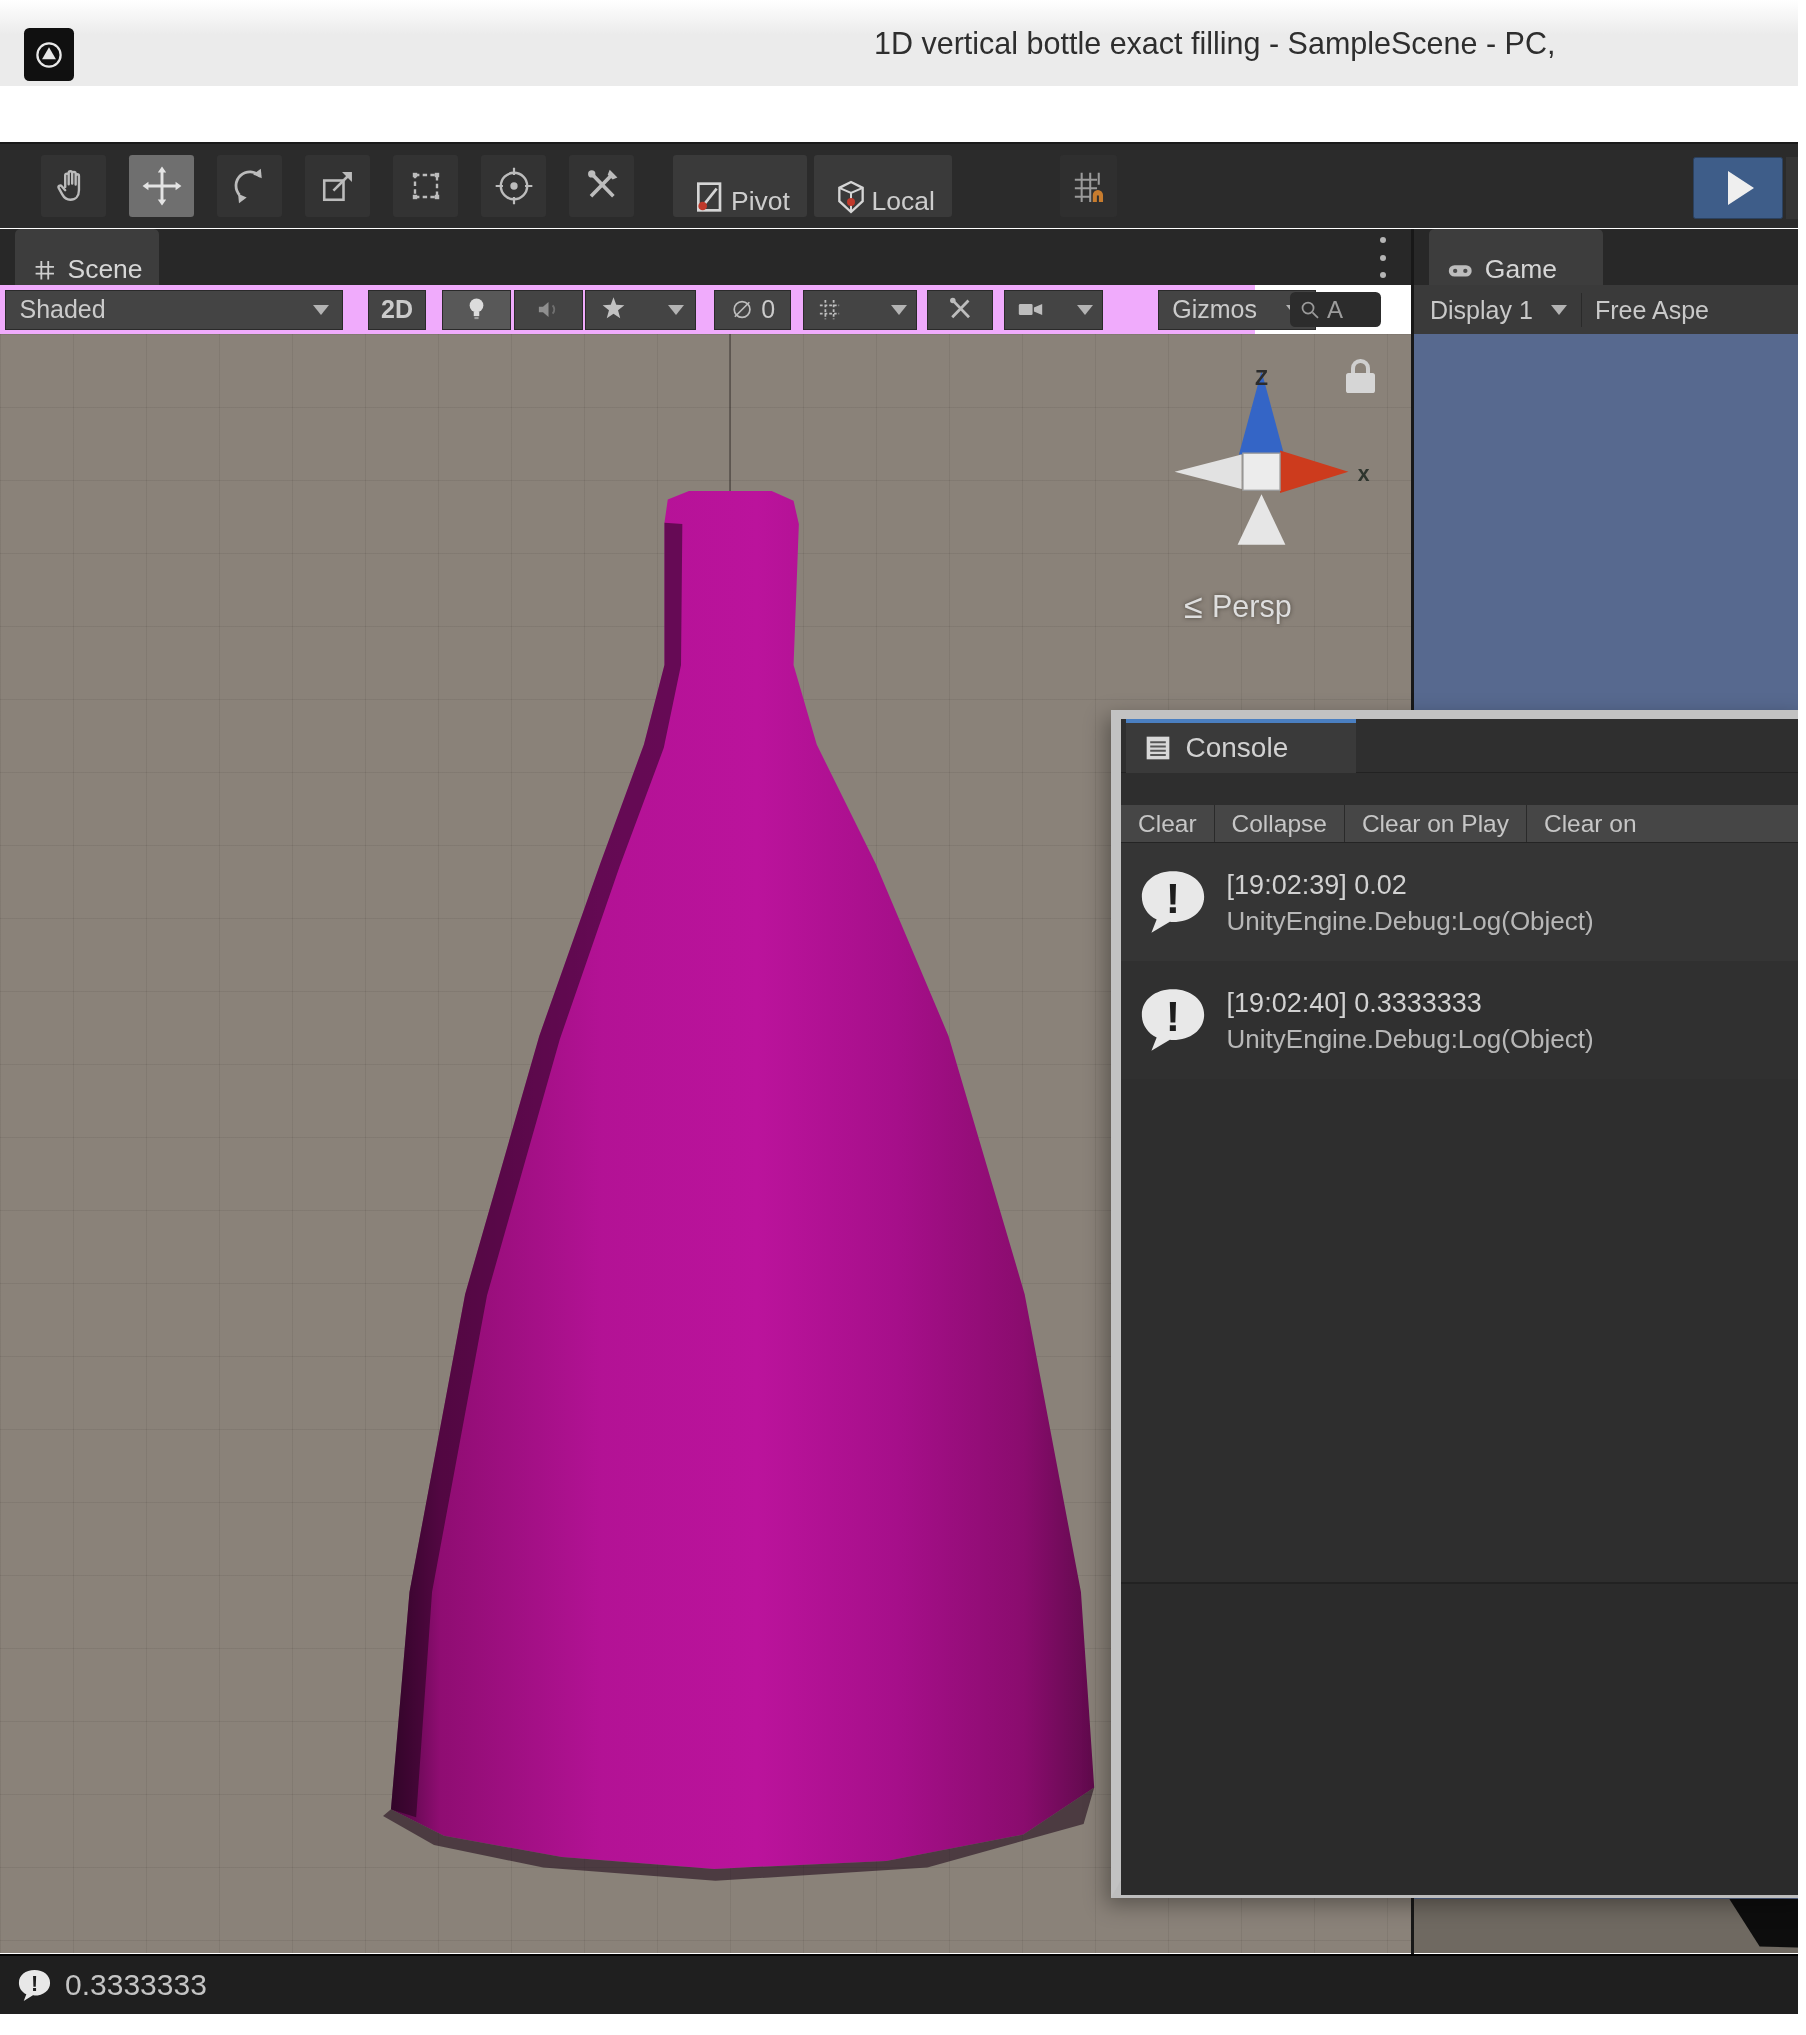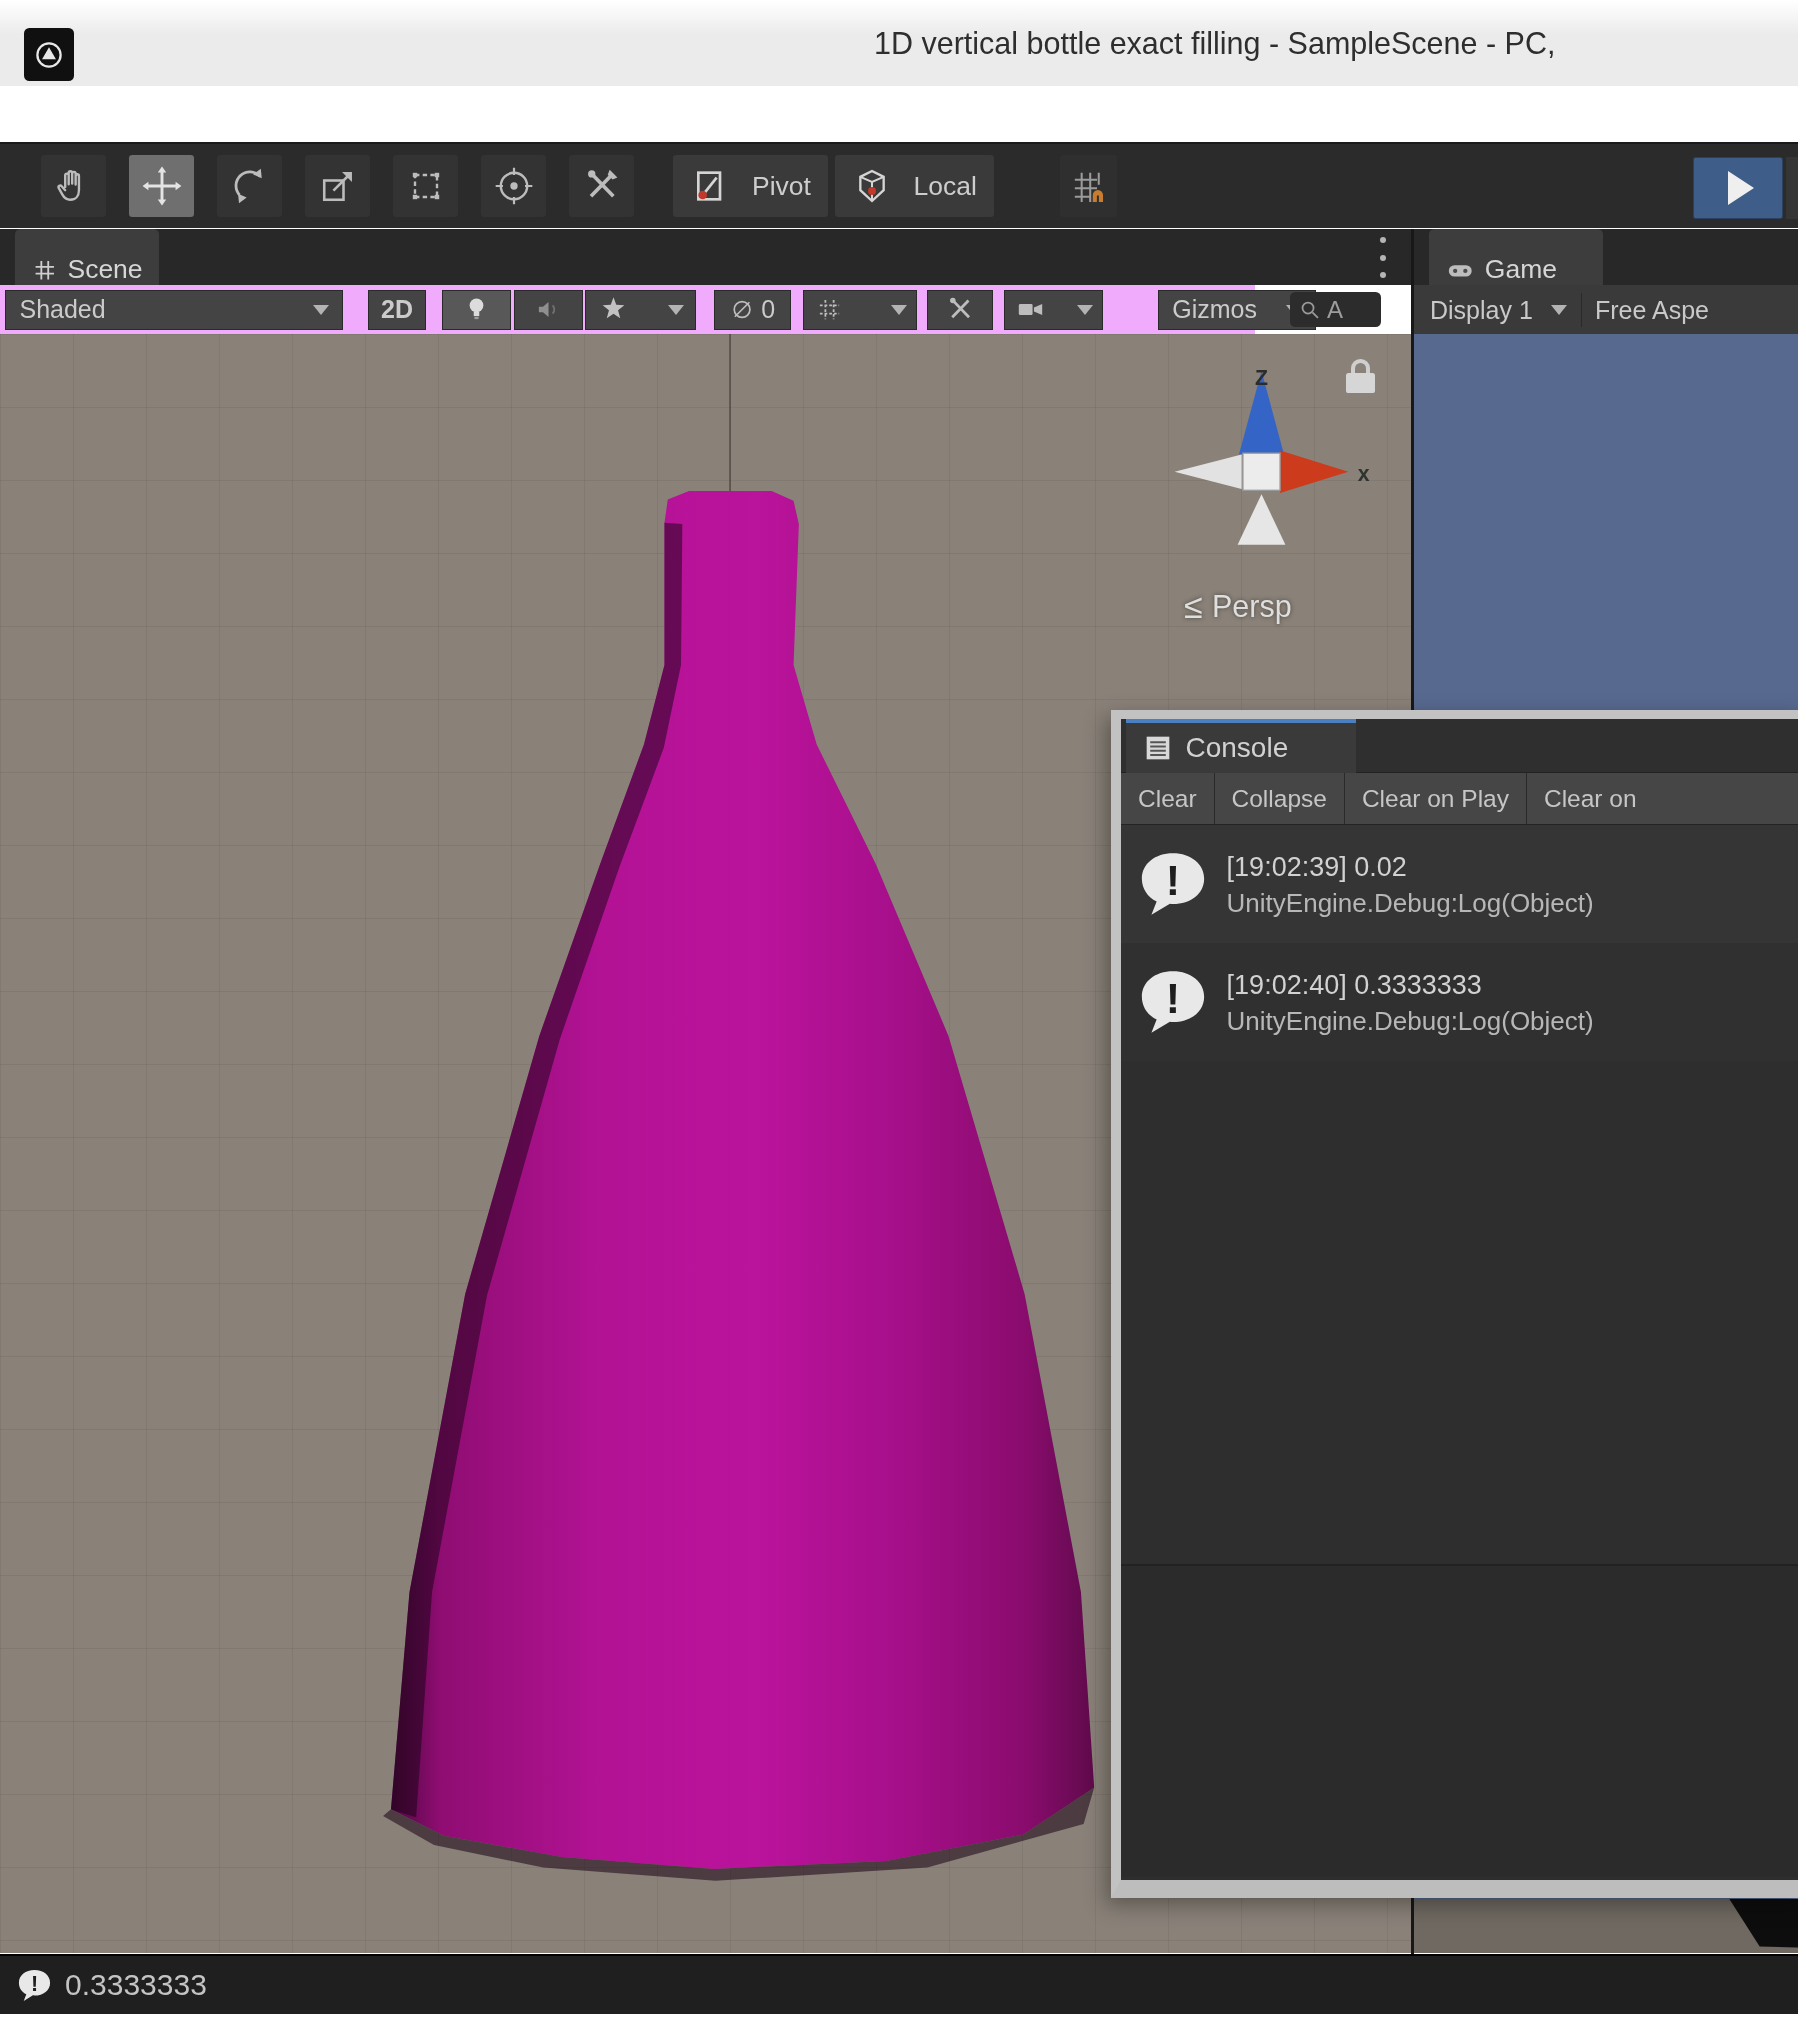--- a/index.html
+++ b/index.html
@@ -23,22 +23,22 @@
   .menu-item:first-child { margin-left:38px; }
 
   
   .toolbar { position:absolute; left:0; top:142px; width:1807px; height:86px; background:#2b2b2b; border-top:2px solid #1a1a1a; }
   .tools { position:absolute; left:41px; top:11.3px; display:flex; gap:23px; }
   .tool-btn { width:65px; height:62px; background:#333333; border-radius:3.3px;
     display:flex; align-items:center; justify-content:center; }
   .tool-btn.selected { background:#6f6f6f; }
   .tool-btn svg { width:44px; height:44px; }
   .pivot-group { position:absolute; left:673px; top:11.3px; display:flex; gap:6.6px; }
-  .pill-btn { height:62px; background:#3a3a3a; border-radius:3.3px; display:flex; align-items:center;
-    padding:17px 17px; gap:22px; color:#cdcdcd; font-size:26.5px; }
+  .pill-btn { height:62px; background:#3a3a3a; border-radius:3.3px; display:flex; align-items:flex-end;
+    padding:0 17px; gap:1px; color:#cdcdcd; font-size:26.5px; }
   .pill-btn svg { width:40px; height:40px; }
   .snap-btn { position:absolute; left:1060px; top:11.3px; width:57px; height:62px; background:#2f2f2f;
     border-radius:3.3px; display:flex; align-items:center; justify-content:center; }
   .snap-btn svg { width:41px; height:41px; }
   .play-btn { position:absolute; left:1693px; top:13.2px; width:90px; height:62px; background:#3e5d89;
     border:1.3px solid #2b415f; border-radius:2.6px; display:flex; align-items:center; justify-content:center; }
   .play-tri { width:0; height:0; border-top:17px solid transparent; border-bottom:17px solid transparent;
     border-left:26.5px solid #efefef; margin-left:5.3px; }
   .pause-sliver { position:absolute; left:1786px; top:13.2px; width:12px; height:62px; background:#353535; }
 
@@ -93,22 +93,22 @@
 
   
   .console-win { position:absolute; left:1111px; top:710px; width:695px; height:1188px;
     border-left:10.6px solid #c2c2c2; border-top:9.3px solid #c2c2c2; border-bottom:18.5px solid #bdbdbd;
     background:#2e2e2e; box-shadow:-5.3px 6.6px 20px rgba(0,0,0,0.35); }
   .console-tabbar { height:54px; background:#2f2f2f; border-bottom:0.7px solid #222; position:relative; }
   .console-tab { position:absolute; left:5.3px; top:0; width:230px; height:54px; background:#3a3a3a;
     border-top:4.6px solid #4a7fc1; display:flex; align-items:center; gap:10.6px; padding:0 14.6px;
     color:#d2d2d2; font-size:28px; }
   .console-tab svg { width:34px; height:34px; }
-  .console-toolbar { height:52px; background:#3a3a3a; border-bottom:0.7px solid #242424;
-    display:flex; align-items:stretch; }
+  .console-toolbar { height:38px; background:#3a3a3a; border-bottom:0.7px solid #242424;
+    display:flex; align-items:stretch;margin-top:32px; }
   .console-btn { background:#464646; border-right:1.3px solid #2a2a2a; color:#c6c6c6; font-size:24.5px;
     display:flex; align-items:center; padding:0 17px; white-space:nowrap; }
   .console-log { height:739px; background:#2e2e2e; }
   .console-row { height:118px; display:flex; align-items:center; padding-left:14.6px; gap:17px; }
   .console-row.r0 { background:#353535; }
   .console-row.r1 { background:#303030; }
   .console-row svg { width:74px; height:74px; flex:0 0 auto; }
   .console-row .msg .l1 { font-size:27px; color:#d2d2d2; line-height:37px; }
   .console-row .msg .l2 { font-size:26px; color:#b7b7b7; line-height:34px; }
   .console-divider { height:2px; background:#222222; }

